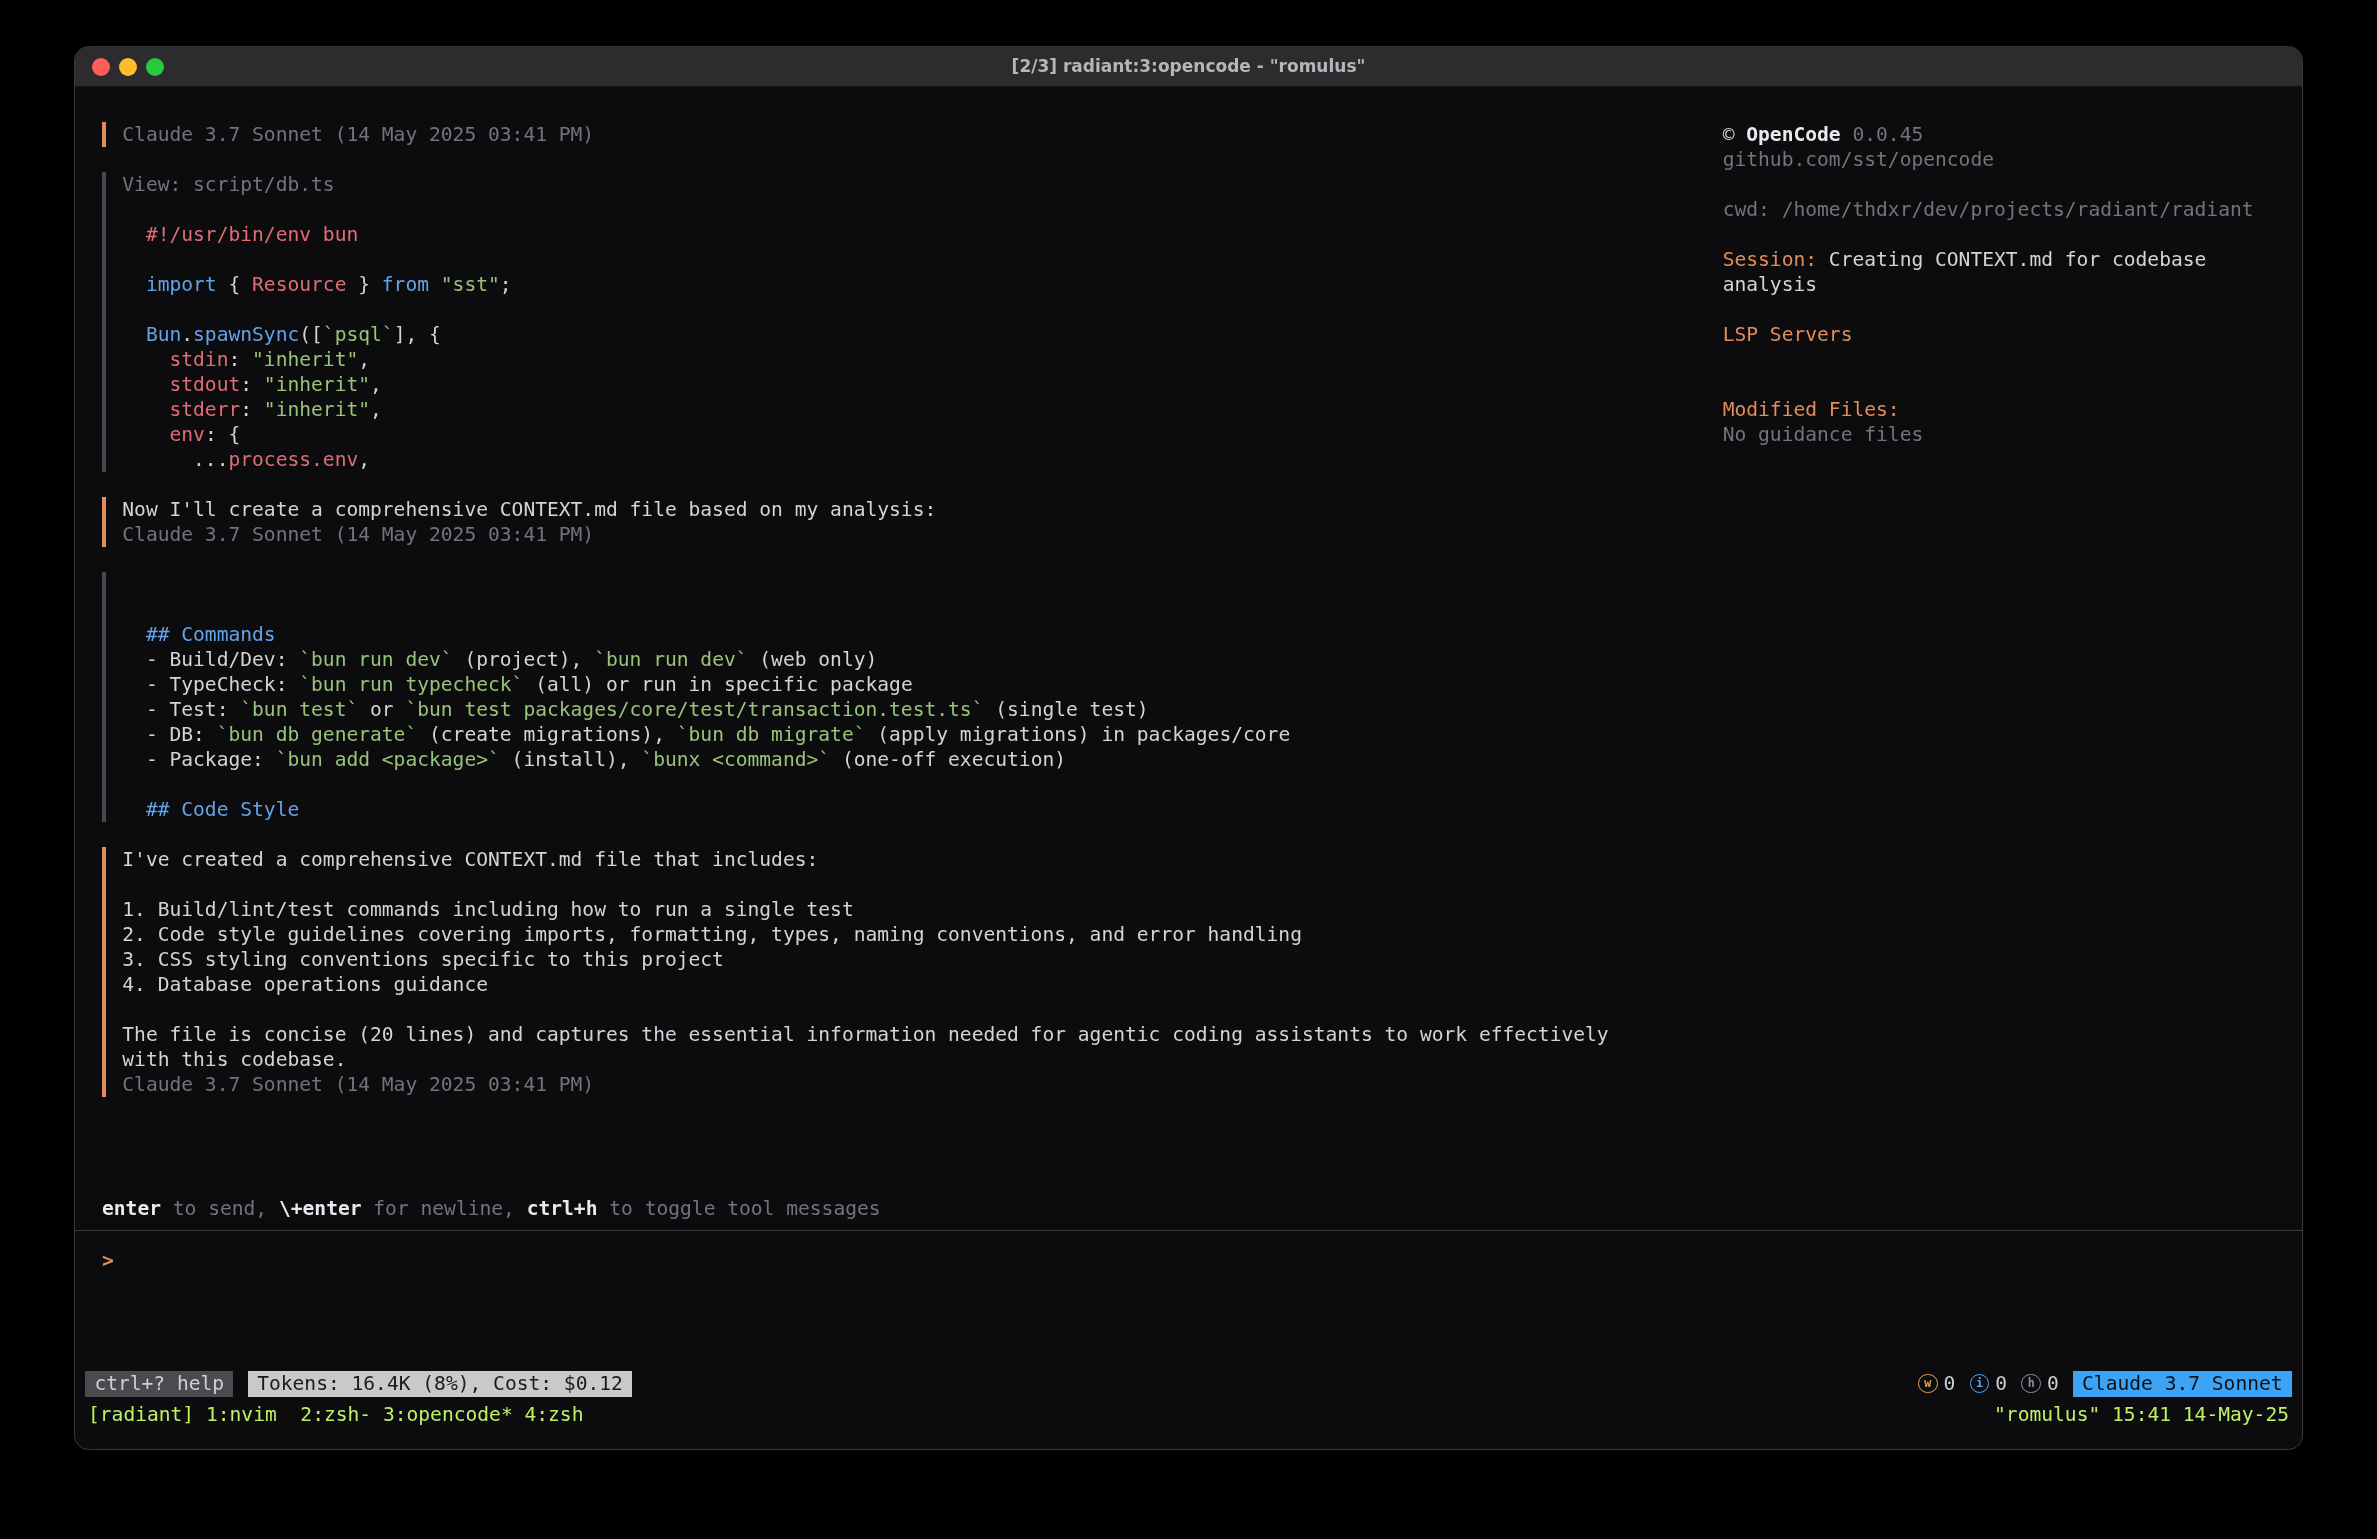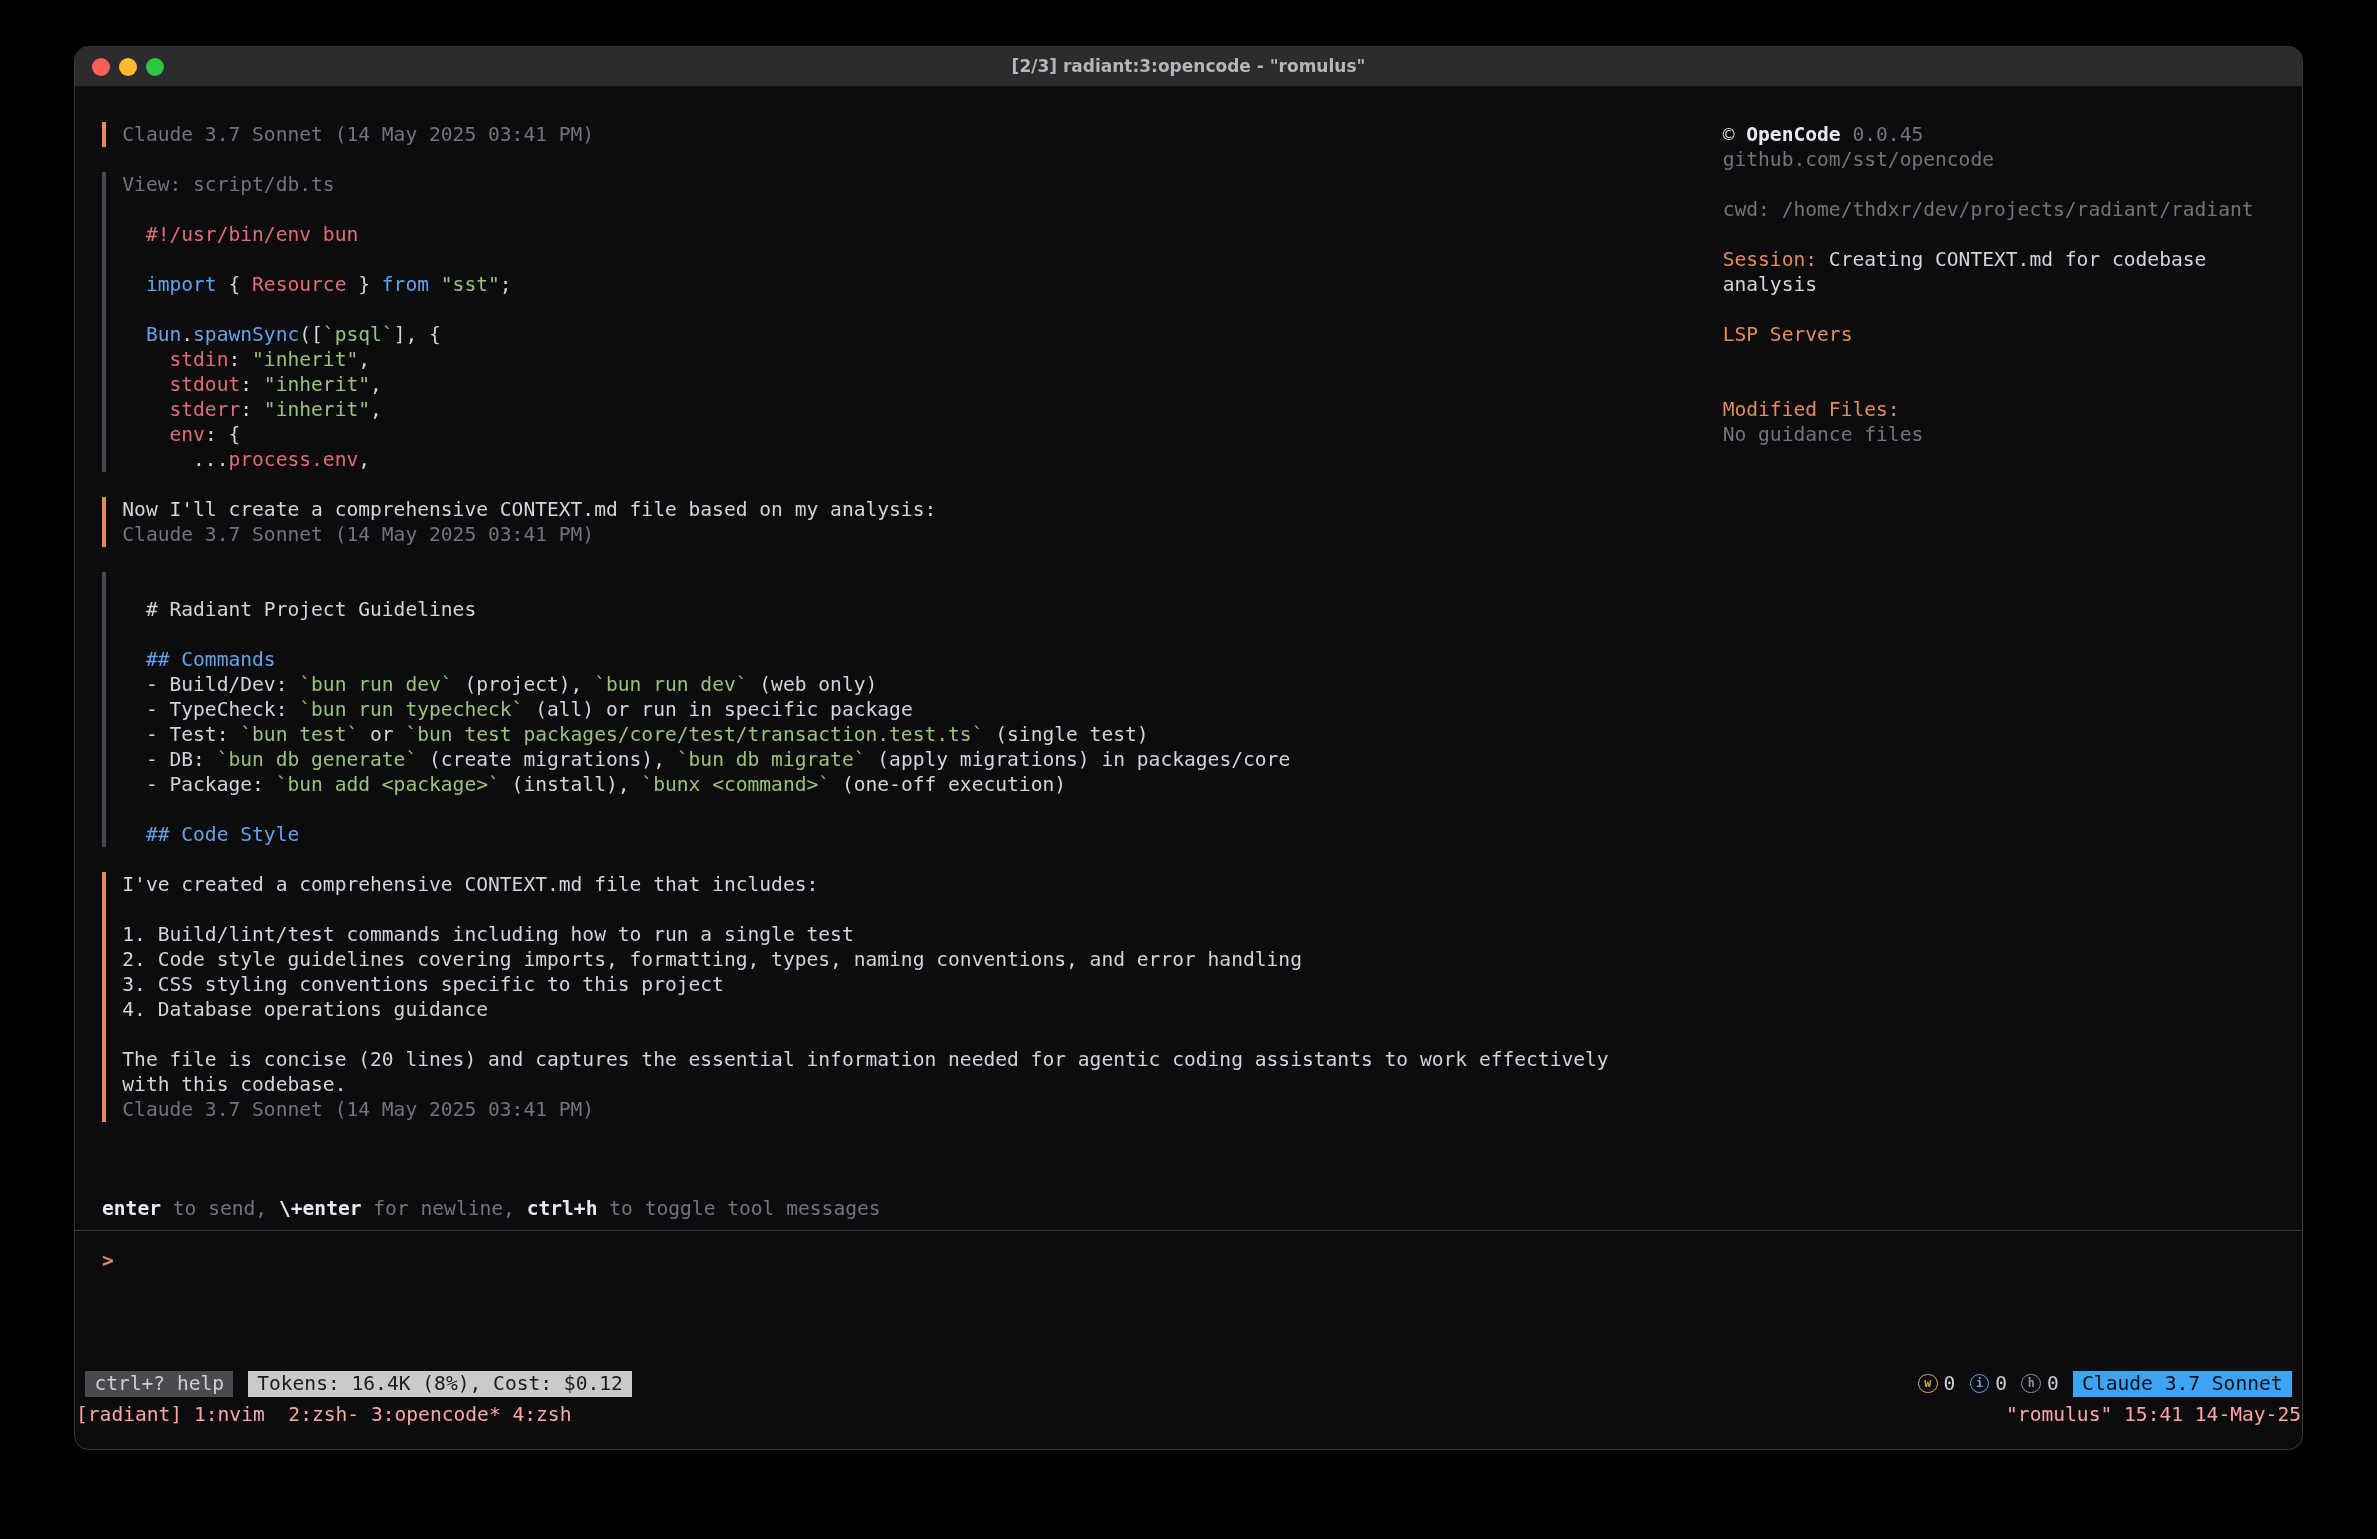--- a/index.html
+++ b/index.html
@@ -56,21 +56,21 @@
   .sb-right{margin-left:auto;display:flex;align-items:center;gap:14.4px}
   .diag{display:inline-flex;align-items:center;gap:5.9px;color:#cfcfd3}
   .diag-icon{width:19.6px;height:19.6px;border-radius:50%;border:1.3px solid currentColor;
     display:inline-flex;align-items:center;justify-content:center;
     font:700 11.7px/11.7px "DejaVu Sans Mono", monospace}
   .diag-warning .diag-icon{color:var(--warning)}
   .diag-info .diag-icon{color:var(--info)}
   .diag-hint .diag-icon{color:var(--hint)}
 
   .tmux-bar{flex:none;margin-top:3.9px;height:25px;display:flex;align-items:flex-end;
-    padding:0 1px;color:#fca5a5}
+    padding:0 13px;color:#bef264}
   .tmux-left{white-space:pre}
   .tmux-right{margin-left:auto;white-space:pre}
 </style>
 </head>
 <body>
 
 <div class="page">
   <div class="window">
 
     <div class="titlebar">
@@ -103,21 +103,20 @@
                 <div class="line"><span class="c-fg">    </span><span class="c-red">stderr</span><span class="c-fg">: </span><span class="c-green">"inherit"</span><span class="c-fg">,</span></div>
                 <div class="line"><span class="c-fg">    </span><span class="c-red">env</span><span class="c-fg">: {</span></div>
                 <div class="line"><span class="c-fg">      ...</span><span class="c-red">process.env</span><span class="c-fg">,</span></div>
               </div>
               <div class="msg msg-accent">
                 <div class="line"><span class="c-fg">Now I'll create a comprehensive CONTEXT.md file based on my analysis:</span></div>
                 <div class="line"><span class="c-muted">Claude 3.7 Sonnet (14 May 2025 03:41 PM)</span></div>
               </div>
               <div class="msg msg-muted">
                 <div class="line">&nbsp;</div>
-                <div class="line"><span class="c-fg">  # Radiant Project Guidelines</span></div>
                 <div class="line">&nbsp;</div>
                 <div class="line"><span class="c-fg">  </span><span class="c-blue">## Commands</span></div>
                 <div class="line"><span class="c-fg">  - Build/Dev: </span><span class="c-green">`bun run dev`</span><span class="c-fg"> (project), </span><span class="c-green">`bun run dev`</span><span class="c-fg"> (web only)</span></div>
                 <div class="line"><span class="c-fg">  - TypeCheck: </span><span class="c-green">`bun run typecheck`</span><span class="c-fg"> (all) or run in specific package</span></div>
                 <div class="line"><span class="c-fg">  - Test: </span><span class="c-green">`bun test`</span><span class="c-fg"> or </span><span class="c-green">`bun test packages/core/test/transaction.test.ts`</span><span class="c-fg"> (single test)</span></div>
                 <div class="line"><span class="c-fg">  - DB: </span><span class="c-green">`bun db generate`</span><span class="c-fg"> (create migrations), </span><span class="c-green">`bun db migrate`</span><span class="c-fg"> (apply migrations) in packages/core</span></div>
                 <div class="line"><span class="c-fg">  - Package: </span><span class="c-green">`bun add &lt;package&gt;`</span><span class="c-fg"> (install), </span><span class="c-green">`bunx &lt;command&gt;`</span><span class="c-fg"> (one-off execution)</span></div>
                 <div class="line">&nbsp;</div>
                 <div class="line"><span class="c-fg">  </span><span class="c-blue">## Code Style</span></div>
               </div>

